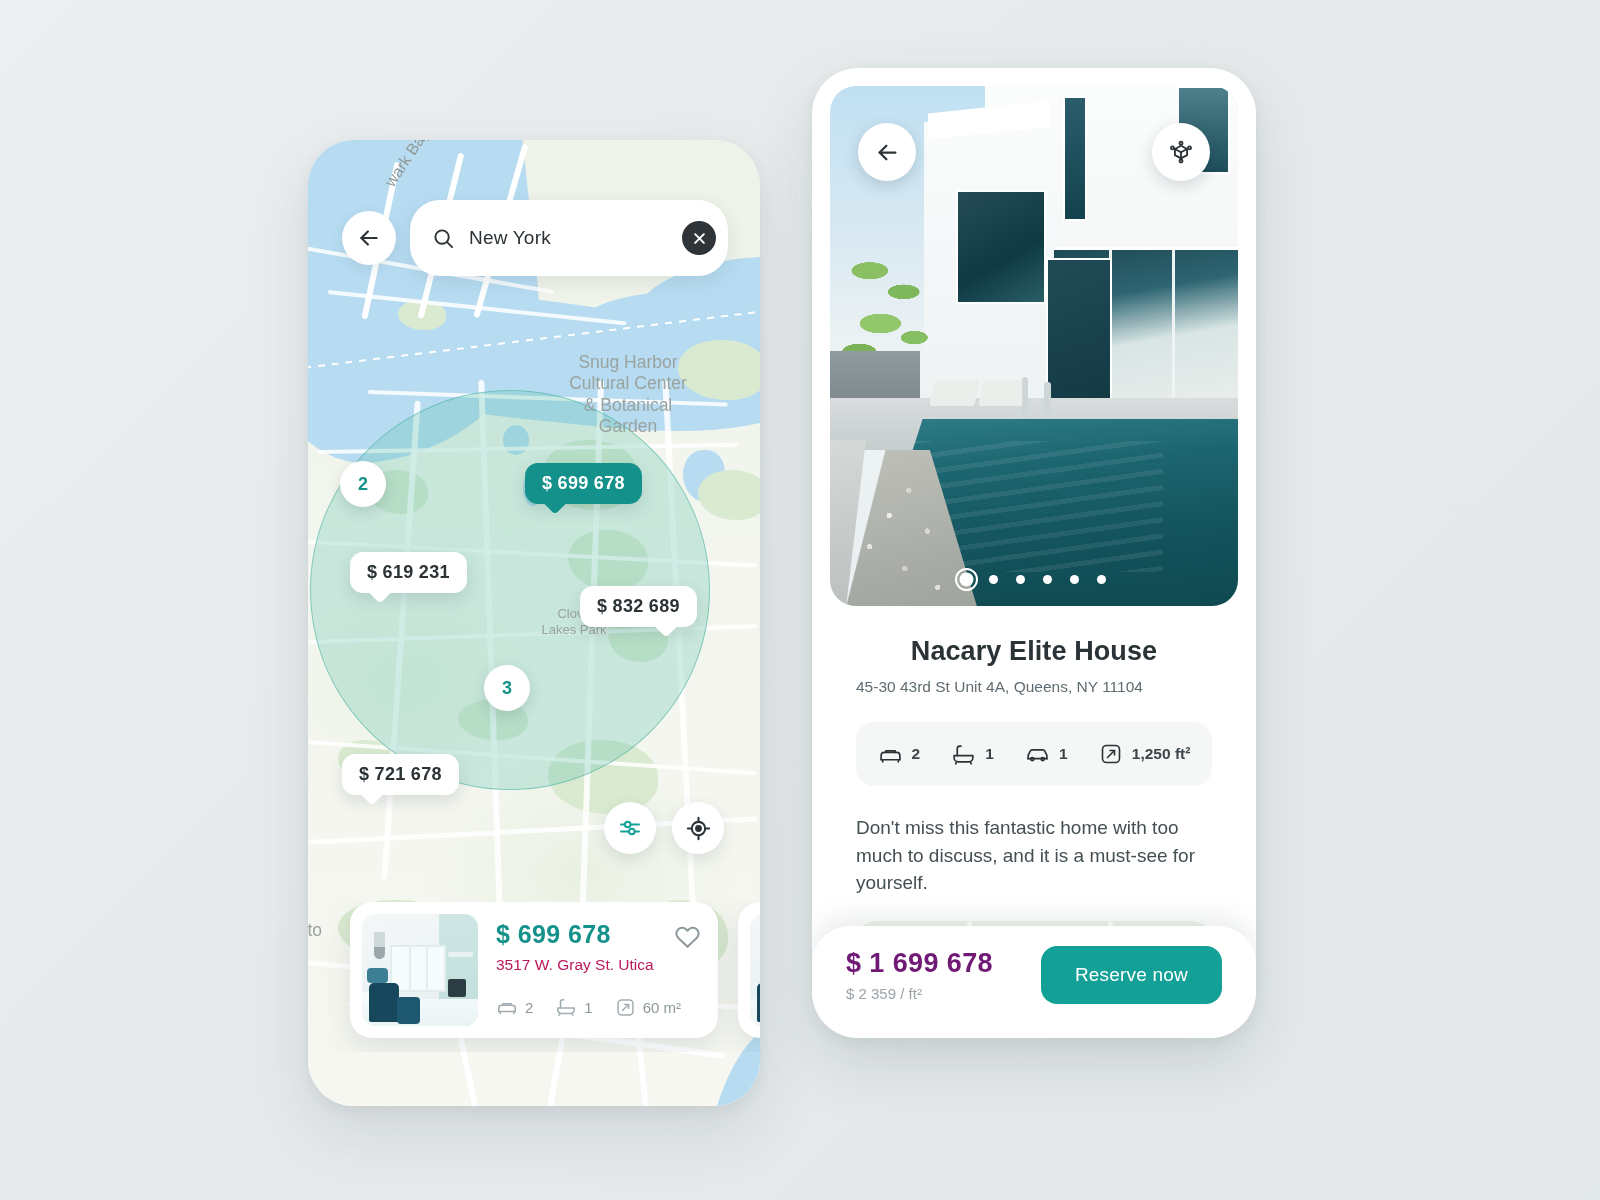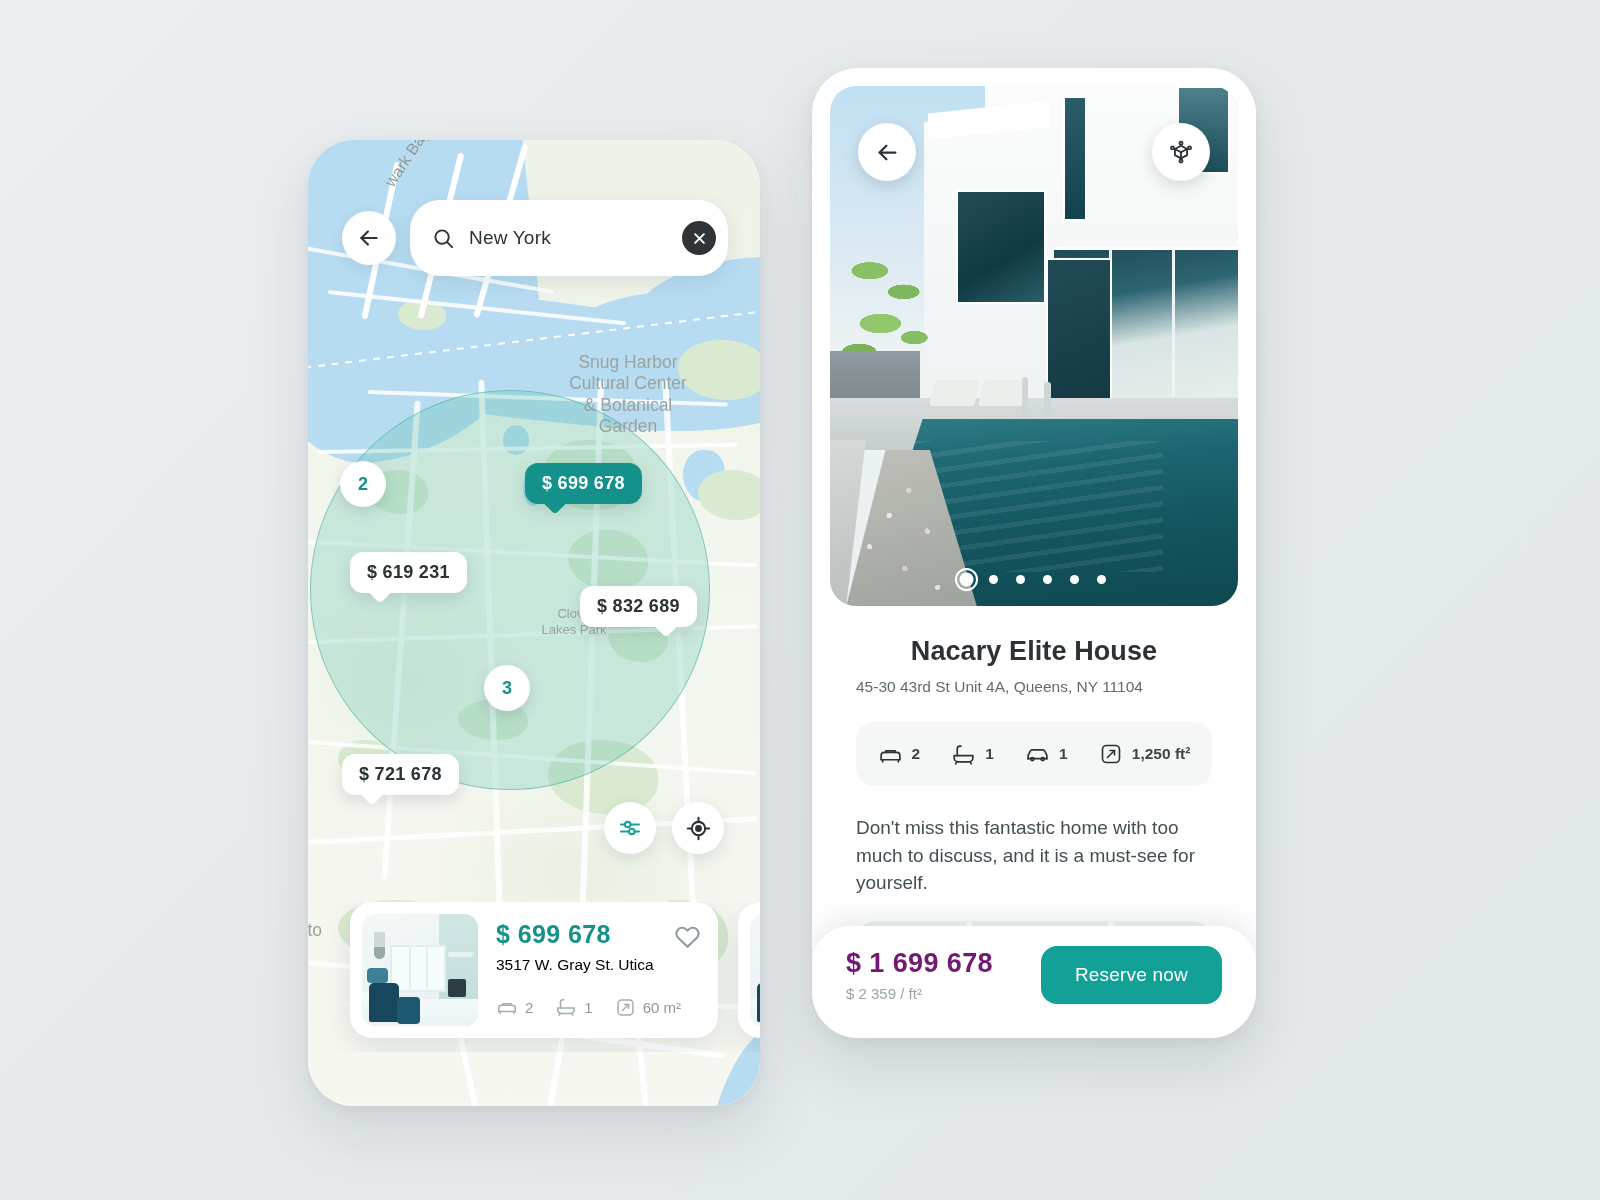--- a/index.html
+++ b/index.html
@@ -255,21 +255,21 @@
   }
   .thumb .t-lamp {
     position:absolute; left:10%; top:16%; width:10%; height:24%;
     background:linear-gradient(180deg,#cfd9da 0 55%, #9aa8ab 55% 100%);
     border-radius:0 0 6px 6px;
   }
   .card-body { flex: 1; padding: 6px 0 0 18px; position: relative; }
   .card-price {
     font-size: 25px; font-weight: 700; color: #13918a; letter-spacing: .4px;
   }
-  .card-addr { margin-top: 7px; font-size: 15.5px; color: #000000; }
+  .card-addr { margin-top: 7px; font-size: 15.5px; color: #be185d; }
   .card-feats {
     position: absolute; left: 18px; bottom: 8px;
     display: flex; align-items: center; gap: 22px;
   }
   .feat { display: flex; align-items: center; gap: 7px; color: #8d999d; font-size: 15px; }
   .heart-btn {
     position: absolute; right: 4px; top: 8px; cursor: pointer;
   }
 
   

